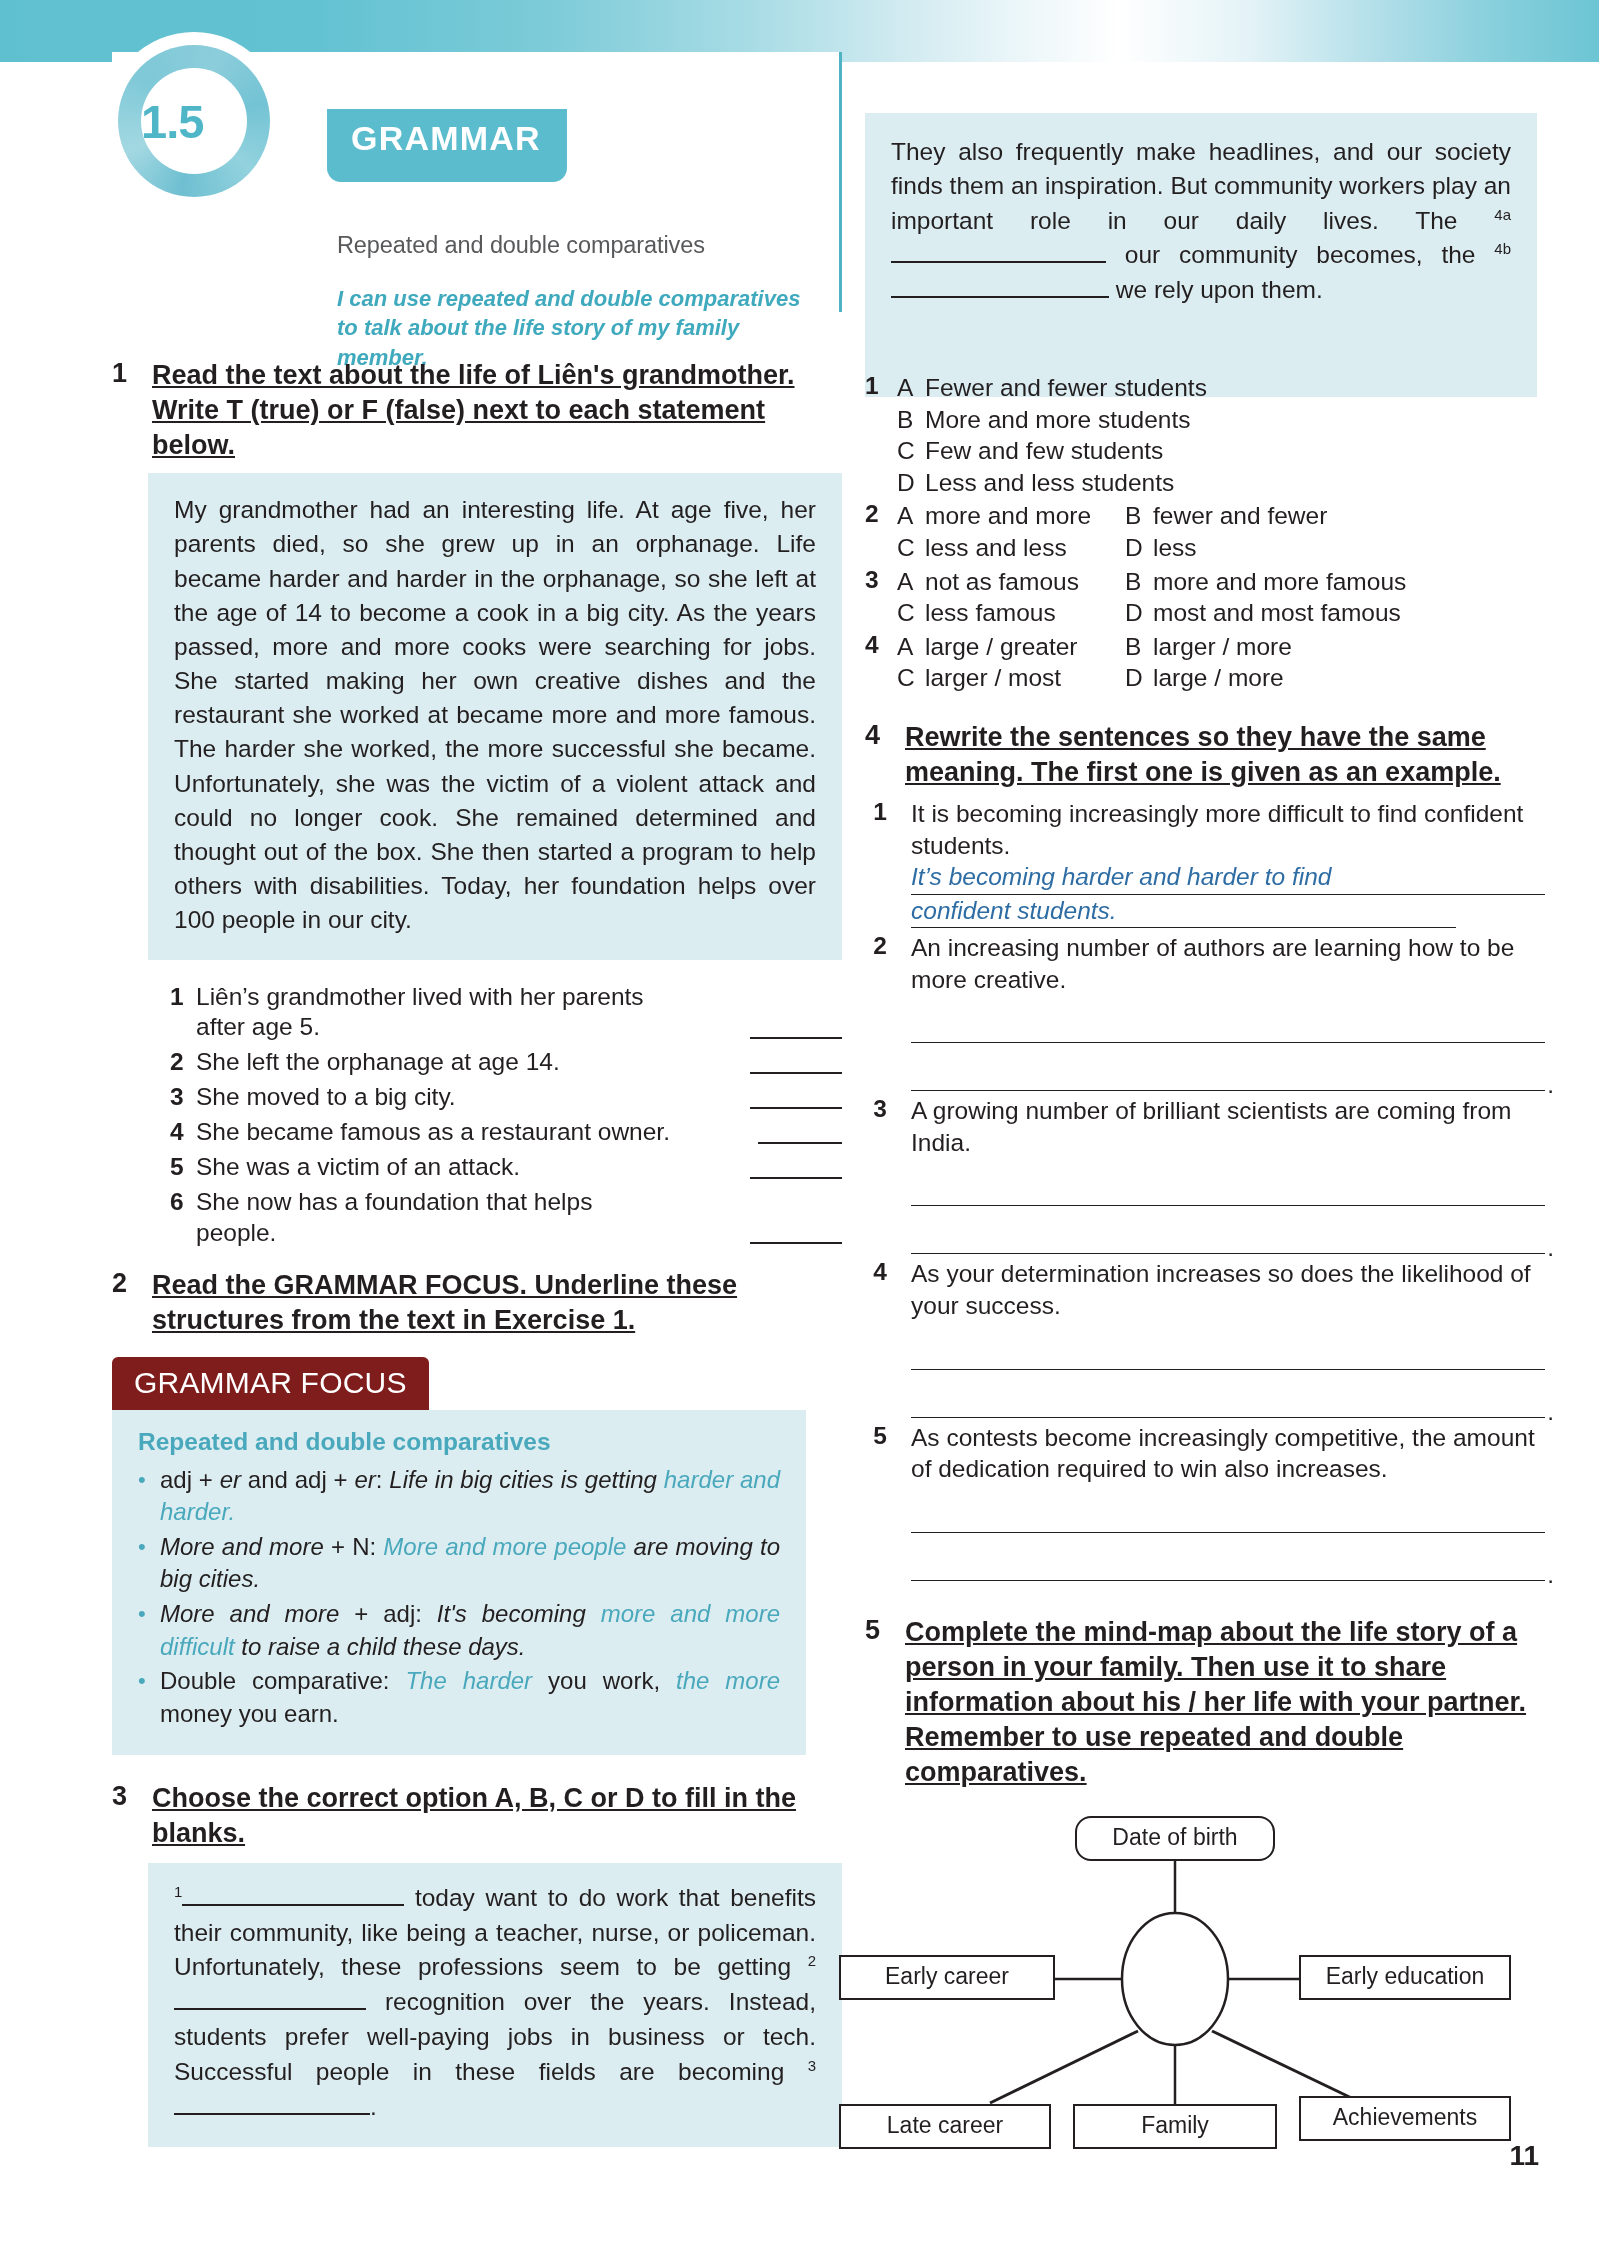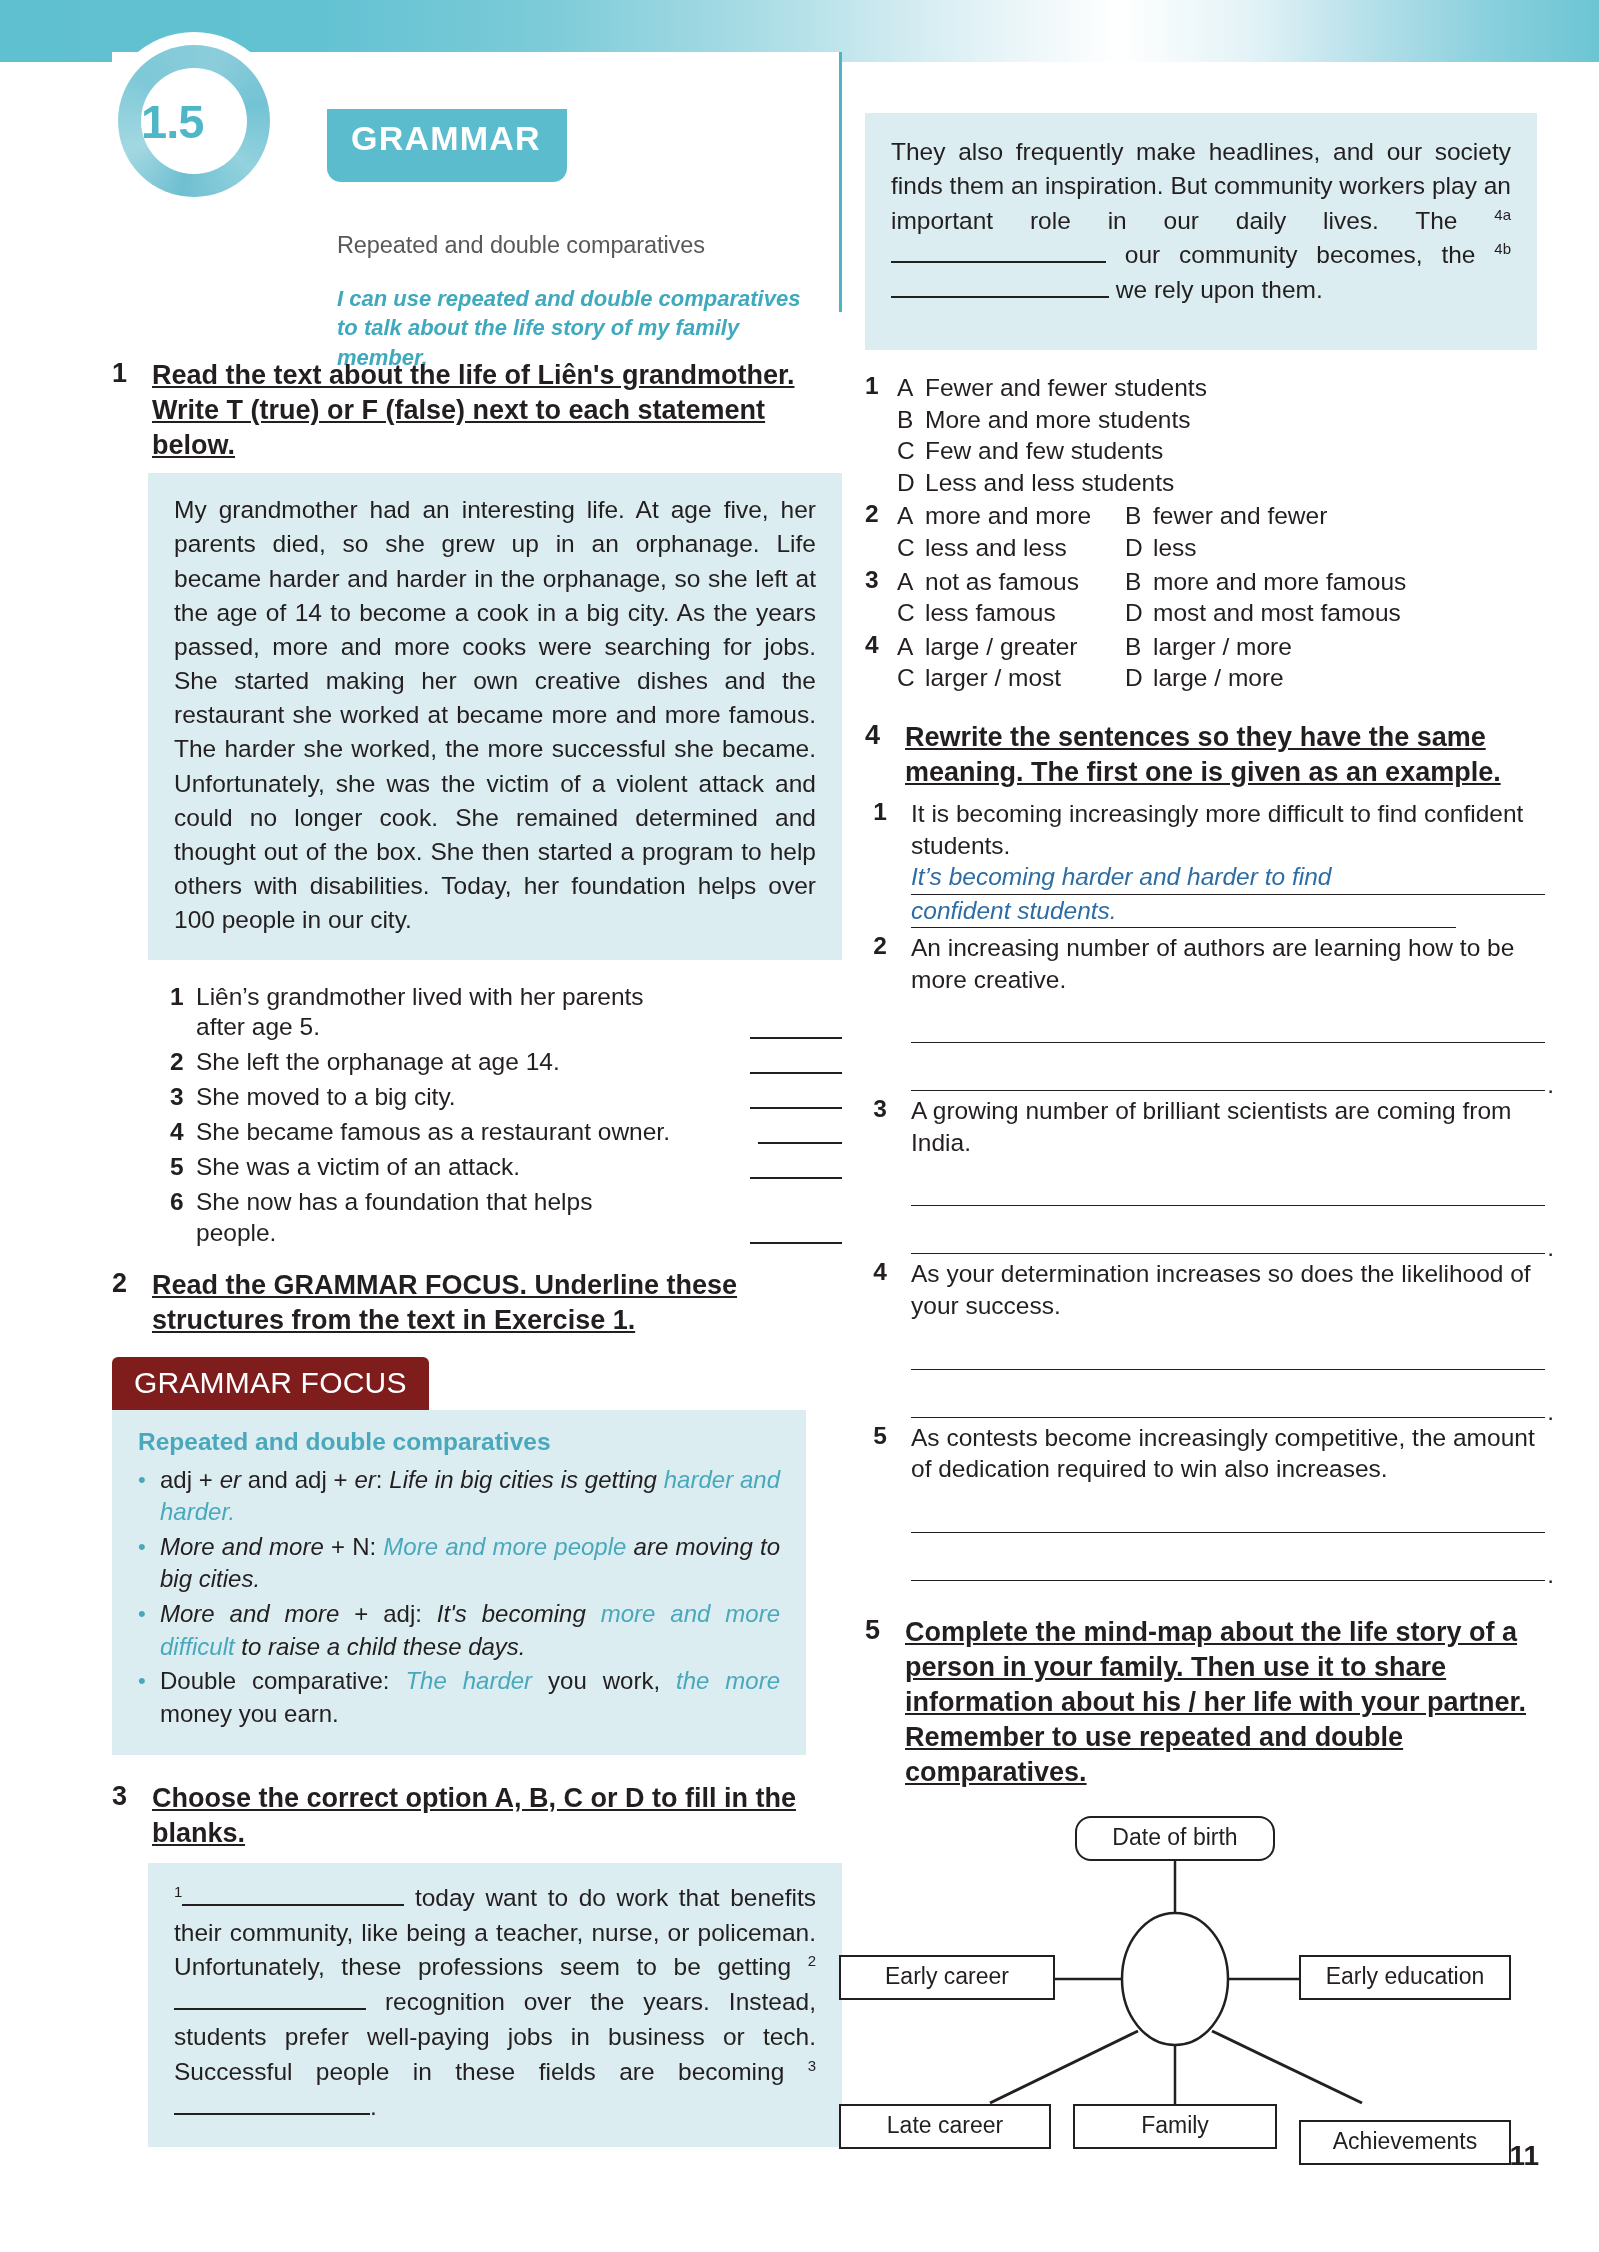--- a/index.html
+++ b/index.html
@@ -70,21 +70,21 @@
     font-size: 23.5px; color: #58595b; letter-spacing: -0.1px;
   }
   .hdr-goal {
     position: absolute; left: 337px; top: 222px; width: 470px;
     font-size: 22px; font-weight: 700; font-style: italic; color: #3fa9bd;
     line-height: 1.34;
   }
 
   
   .cont-box {
-    position: absolute; left: 865px; top: 113px; width: 672px; height: 237px;
+    position: absolute; left: 865px; top: 113px; width: 672px; height: 284px;
     background: #dcedf1;
     padding: 22px 26px 14px 26px;
   }
   .cont-box p {
     font-size: 24.5px; line-height: 1.40; color: #231f20;
     text-align: justify;
   }
   sup.mark { font-size: 15px; vertical-align: super; }
   .blankline { display: inline-block; border-bottom: 2px solid #231f20; height: 1em; vertical-align: baseline; }
 
@@ -467,18 +467,18 @@
         <line x1="313" y1="215" x2="165" y2="287" stroke="#231f20" stroke-width="3"></line>
         <line x1="350" y1="229" x2="350" y2="291" stroke="#231f20" stroke-width="2.5"></line>
         <line x1="387" y1="215" x2="537" y2="287" stroke="#231f20" stroke-width="3"></line>
       </svg>
 
       <div class="mm-box" style="left:250px; top:0px; width:200px;border-radius:16px;">Date of birth</div>
       <div class="mm-box" style="left:14px; top:139px; width:216px;text-align:center;">Early career</div>
       <div class="mm-box" style="left:474px; top:139px; width:212px;">Early education</div>
       <div class="mm-box" style="left:14px; top:288px; width:212px;">Late career</div>
       <div class="mm-box" style="left:248px; top:288px; width:204px;">Family</div>
-      <div class="mm-box" style="left:474px; top:304px; width:212px;">Achievements</div>
+      <div class="mm-box" style="left:474px; top:280px; width:212px;">Achievements</div>
     </div>
   </div>
 
   <div class="page-num">11</div>
 </div>
 
 </body></html>

